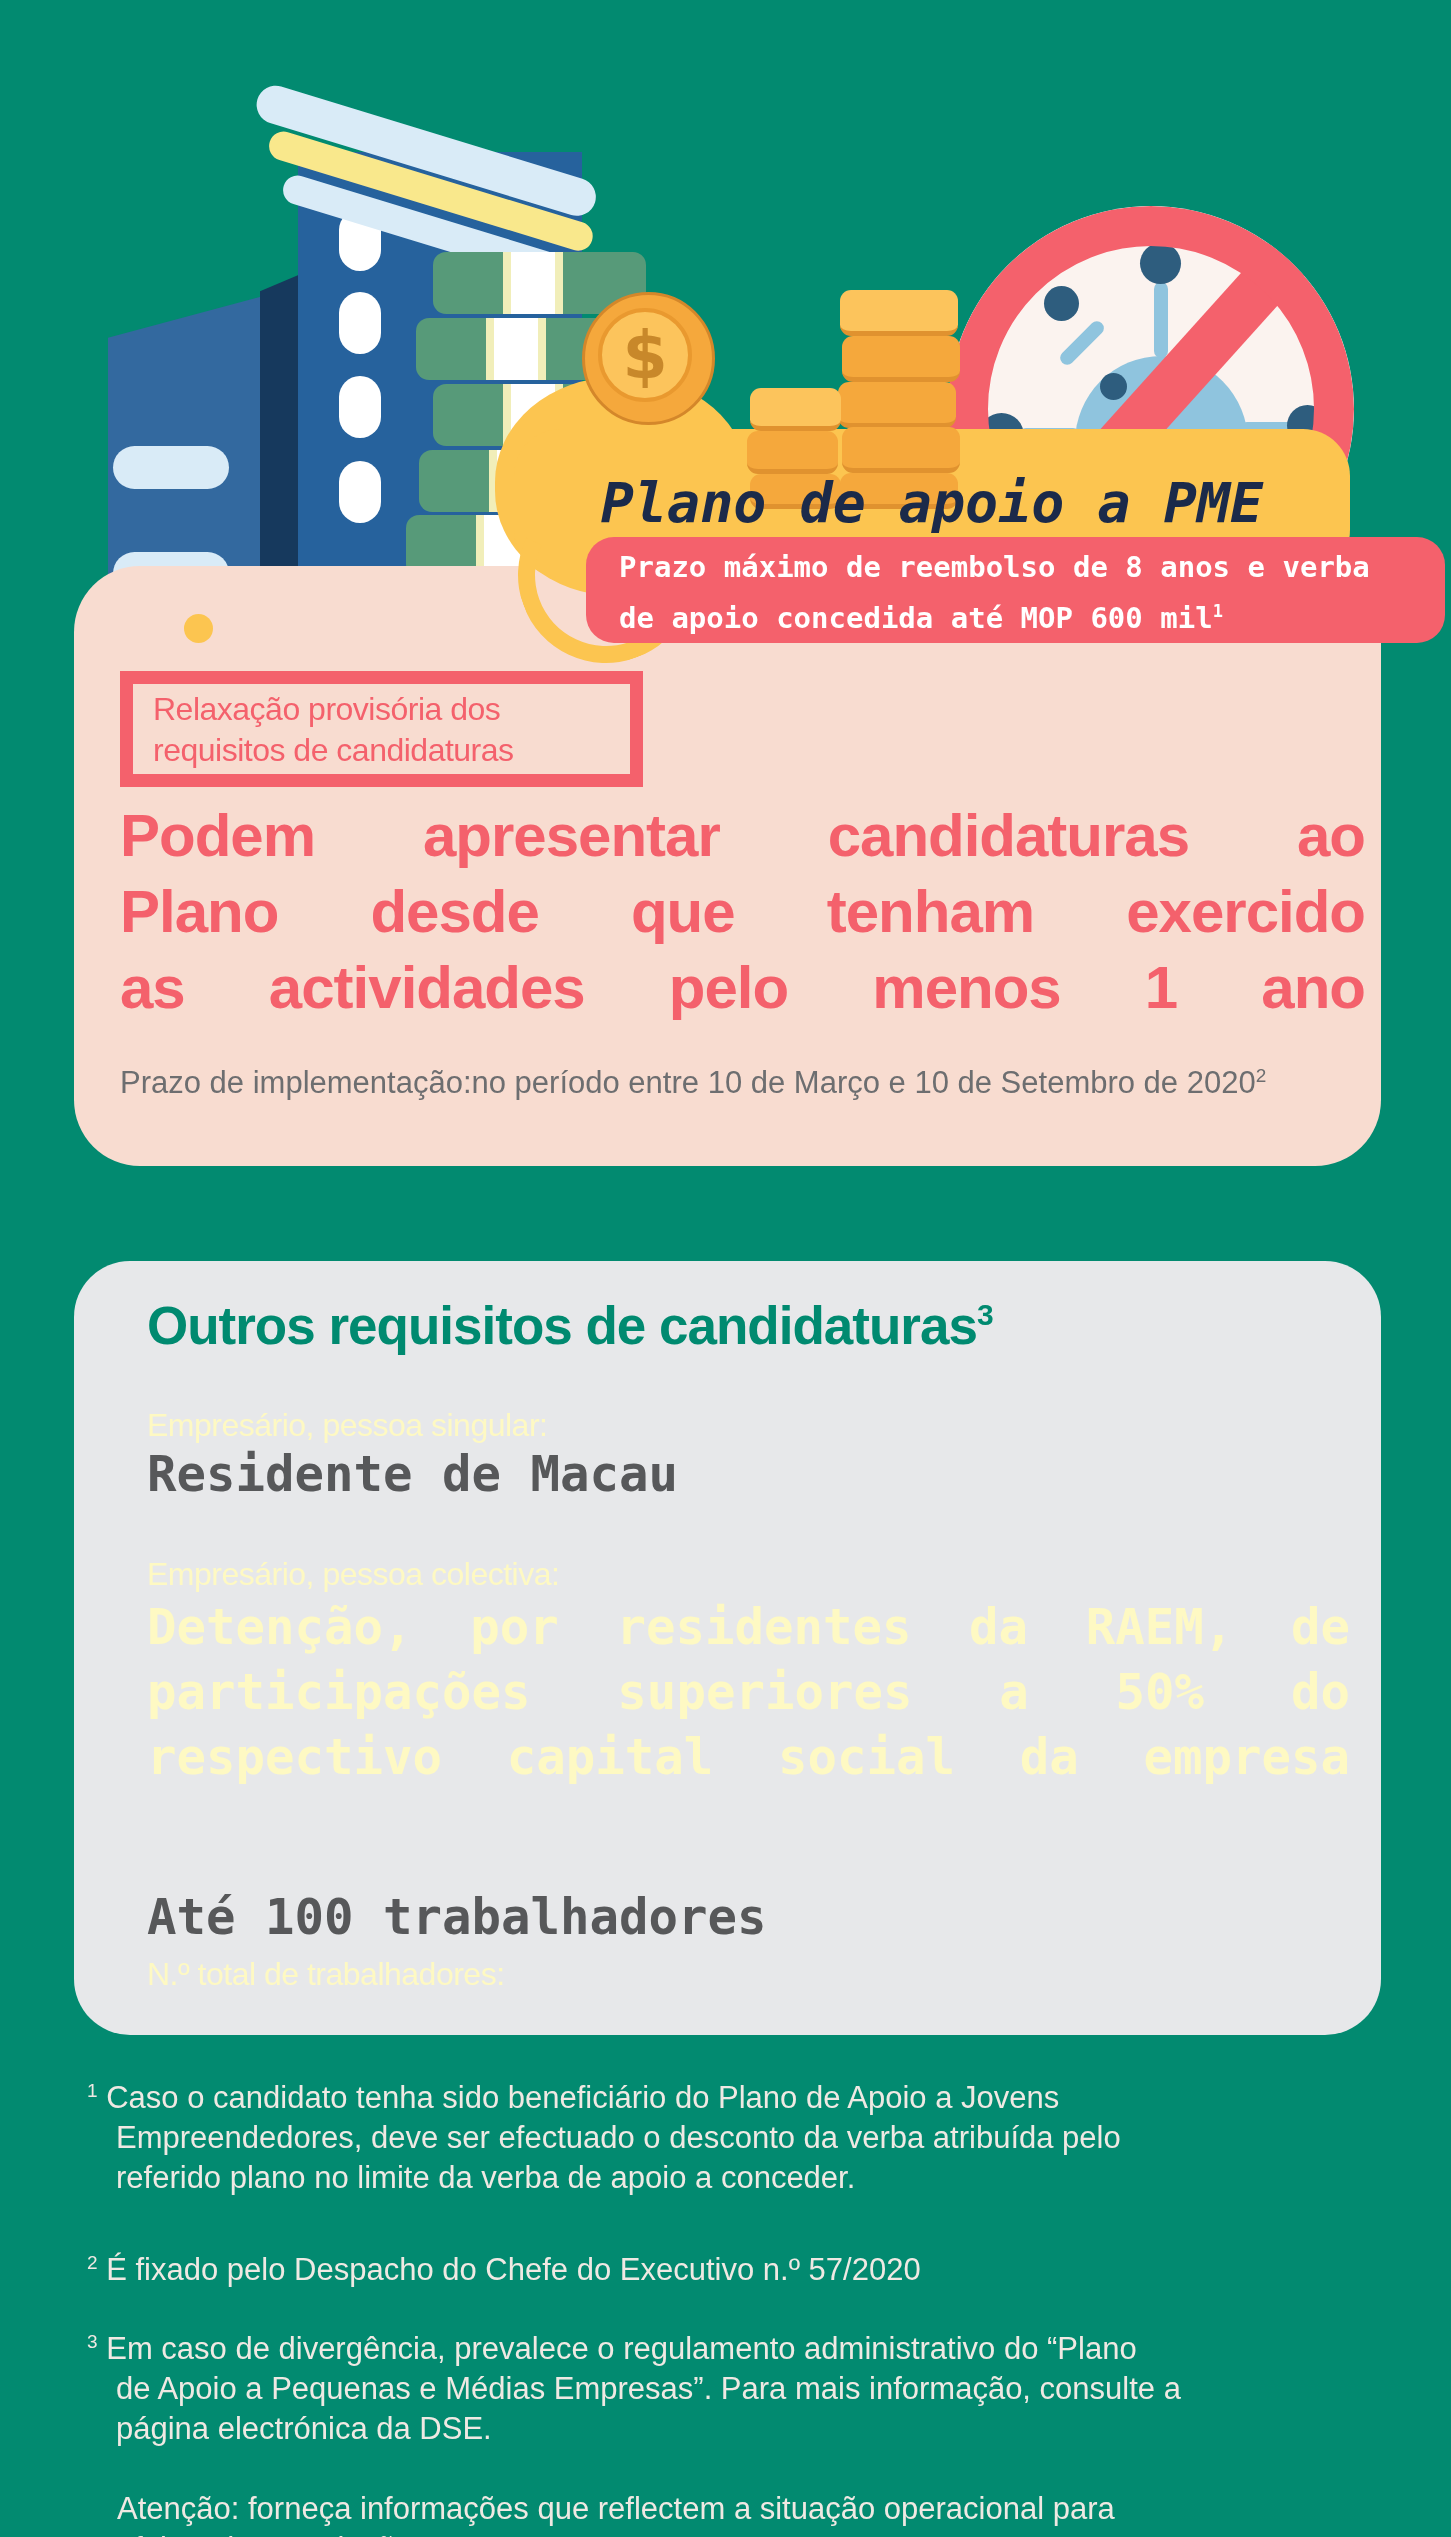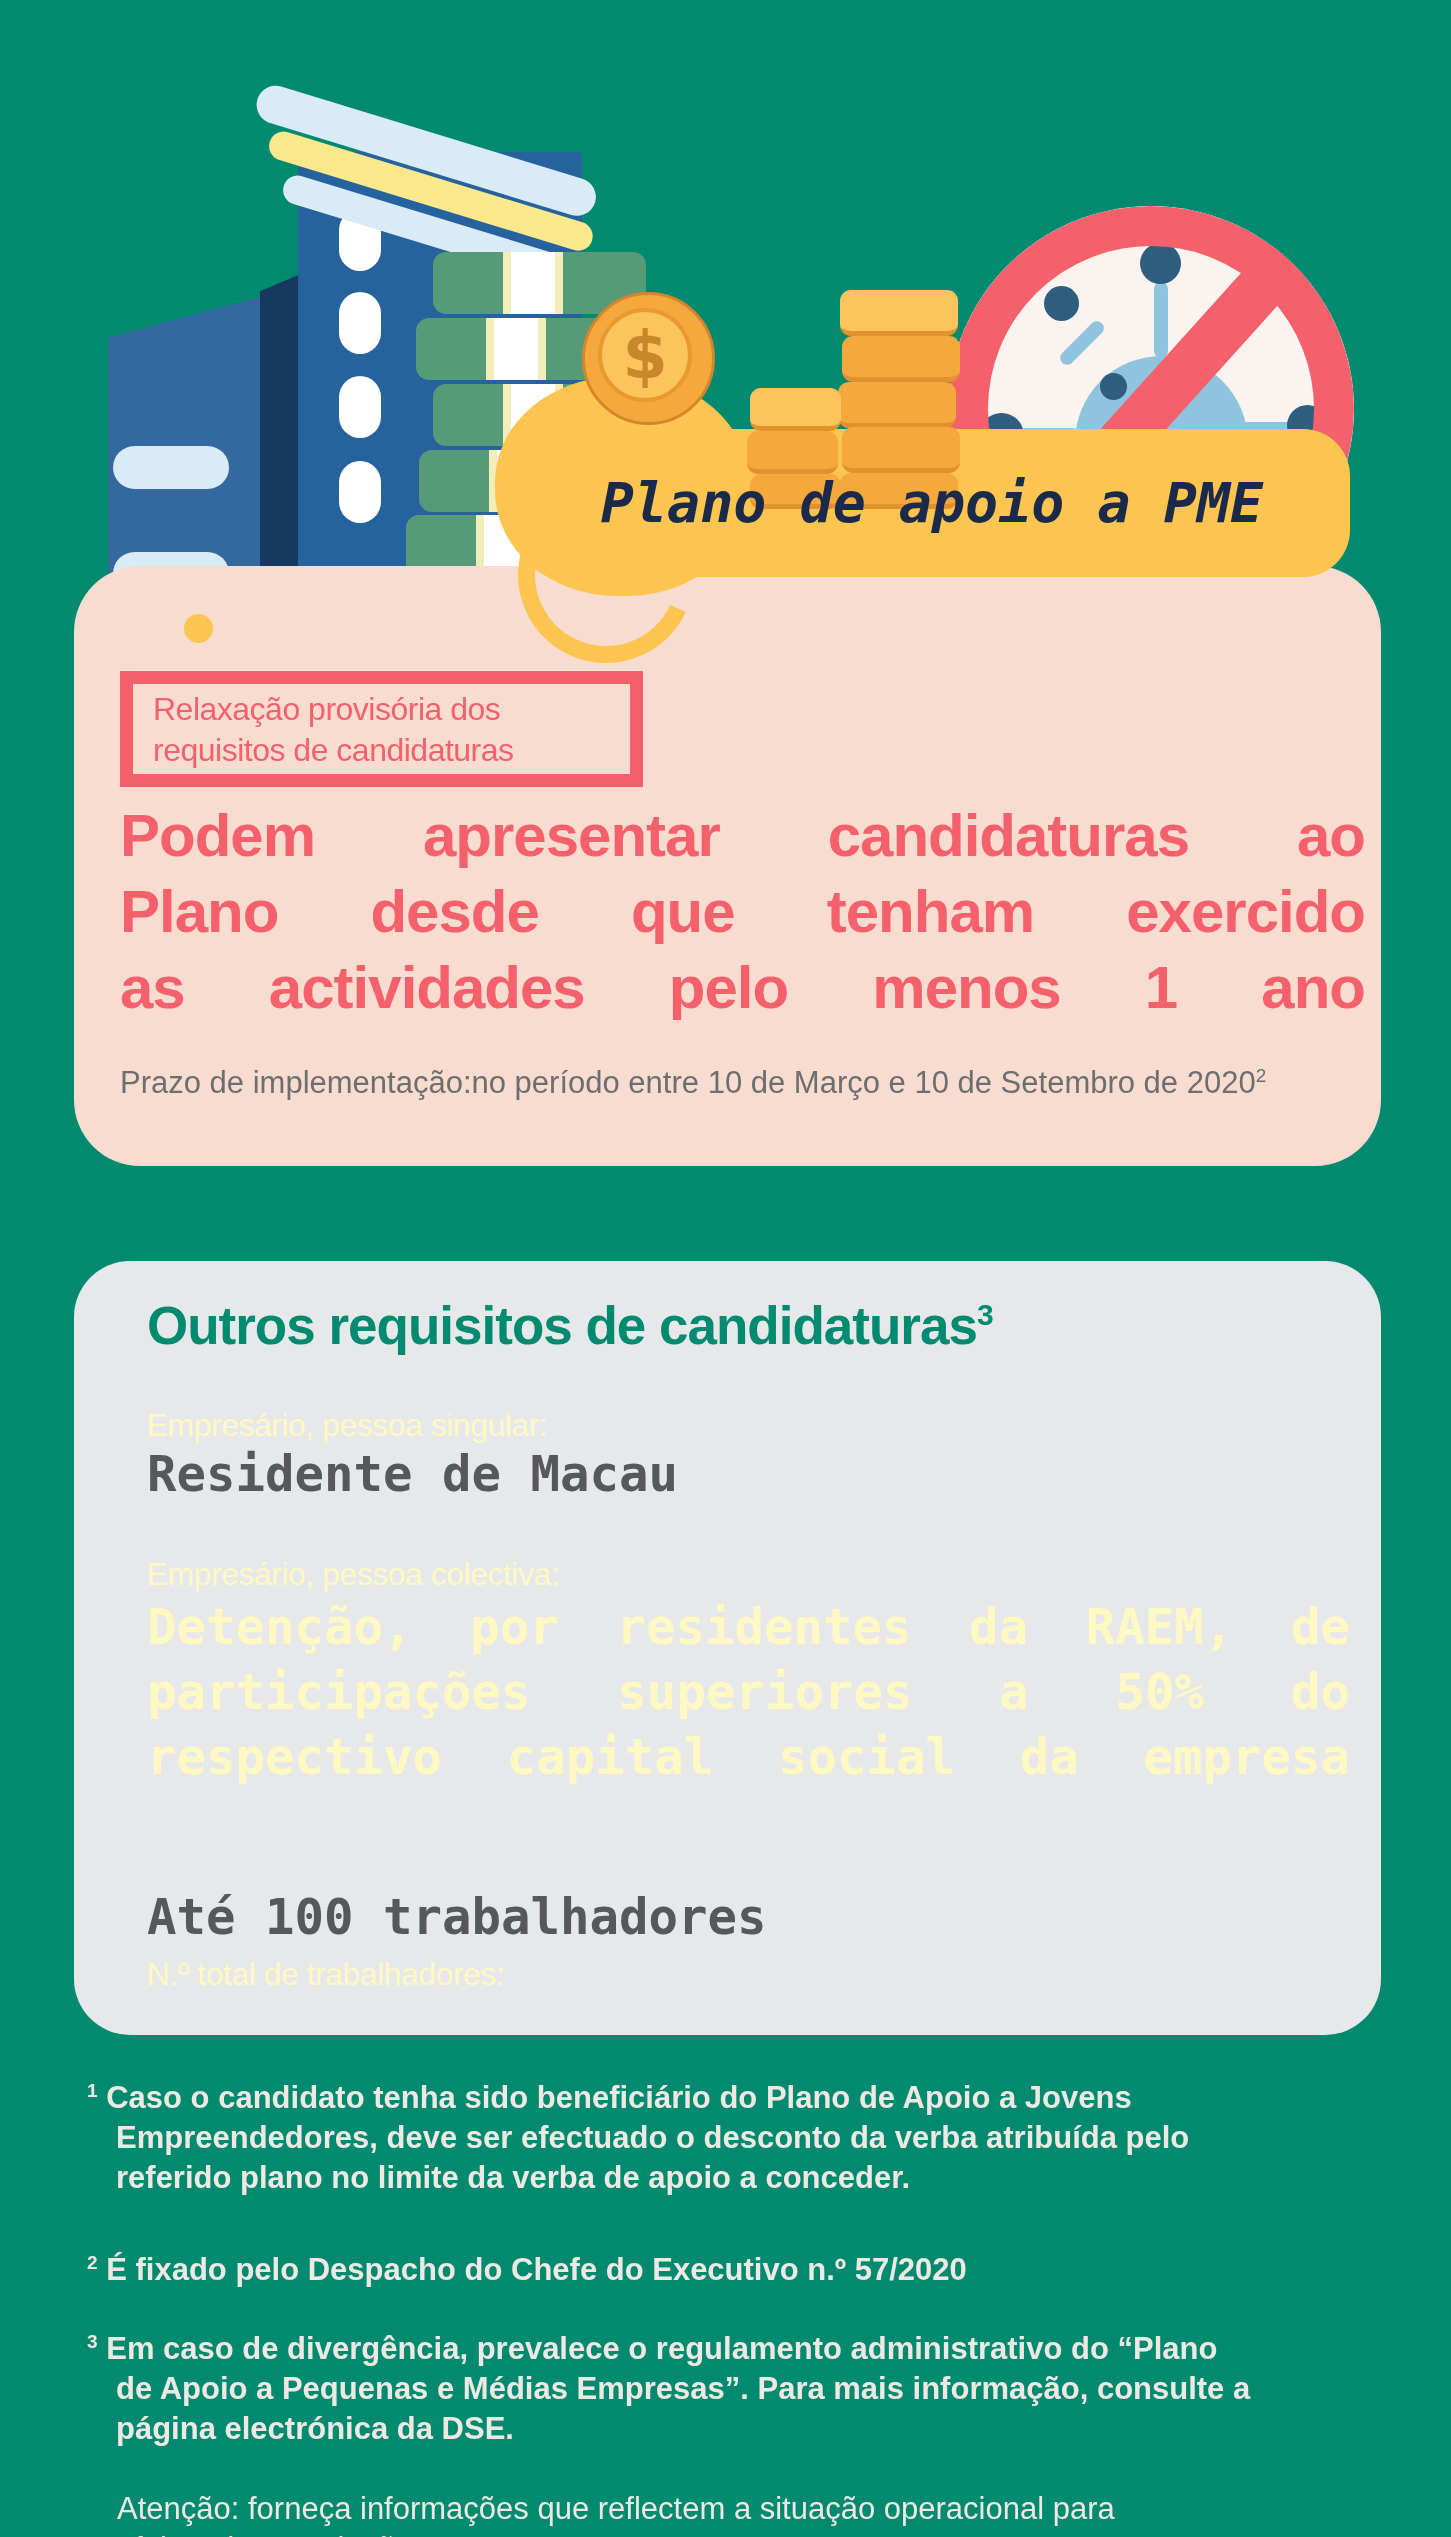--- a/index.html
+++ b/index.html
@@ -112,21 +112,21 @@
   .rl1{top:1407px;} .rl2{top:1556px;} .rl3{top:1956px;}
   .req-value{left:147px;font-family:"DejaVu Sans Mono",monospace;font-weight:bold;font-size:49px;
              color:#57585A;z-index:4;}
   .rv1{top:1446px;} .rv3{top:1889px;}
   .req-line{left:147px;width:1203px;font-family:"DejaVu Sans Mono",monospace;font-weight:bold;
             font-size:49px;color:#fef9c3;text-align:justify;text-align-last:justify;z-index:4;}
   .cv1{top:1599px;} .cv2{top:1664px;} .cv3{top:1729px;}
 
   
   .fn{left:87px;width:1279px;color:#EFE9E3;font-size:31px;line-height:40px;z-index:2;
-      padding-left:29px;text-indent:-29px;box-sizing:border-box;font-weight:bold;}
+      padding-left:29px;text-indent:-29px;box-sizing:border-box;}
   .fn sup{font-size:19px;}
   .fn .fn-text{white-space:pre-line;}
   .fn1{top:2071px;} .fn2{top:2243px;} .fn3{top:2322px;}
   .attention{left:117px;top:2489px;width:1254px;color:#EFE9E3;font-size:31px;line-height:40px;
              white-space:pre-line;z-index:2;}
 </style>
 </head>
 <body>
 
 <div class="poster">
@@ -211,20 +211,24 @@
     <div class="abs cpiece cp-light cs-r1"></div>
     <div class="abs cpiece cs-r2"></div>
     <div class="abs cpiece cs-r3"></div>
     <div class="abs cpiece cs-r4"></div>
     <div class="abs cpiece cs-r5"></div>
     <div class="abs cpiece cp-light cs-l1"></div>
     <div class="abs cpiece cs-l2"></div>
     <div class="abs cpiece cs-l3"></div>
   </div>
 
+  <div class="abs limit-box">
+    <div class="limit-text">Prazo máximo de reembolso de 8 anos e verba</div>
+    <div class="limit-text"><span>de apoio concedida até MOP 600 mil</span><sup>1</sup></div>
+  </div>
 
   <div class="abs stamp">
     <div class="stamp-text">Relaxação provisória dos
 requisitos de candidaturas</div>
   </div>
   <div class="abs headline-line hl1">Podem apresentar candidaturas ao</div>
   <div class="abs headline-line hl2">Plano desde que tenham exercido</div>
   <div class="abs headline-line hl3">as actividades pelo menos 1 ano</div>
   <div class="abs impl-note"><span>Prazo de implementação:no período entre 10 de Março e 10 de Setembro de 2020</span><sup>2</sup></div>
 

